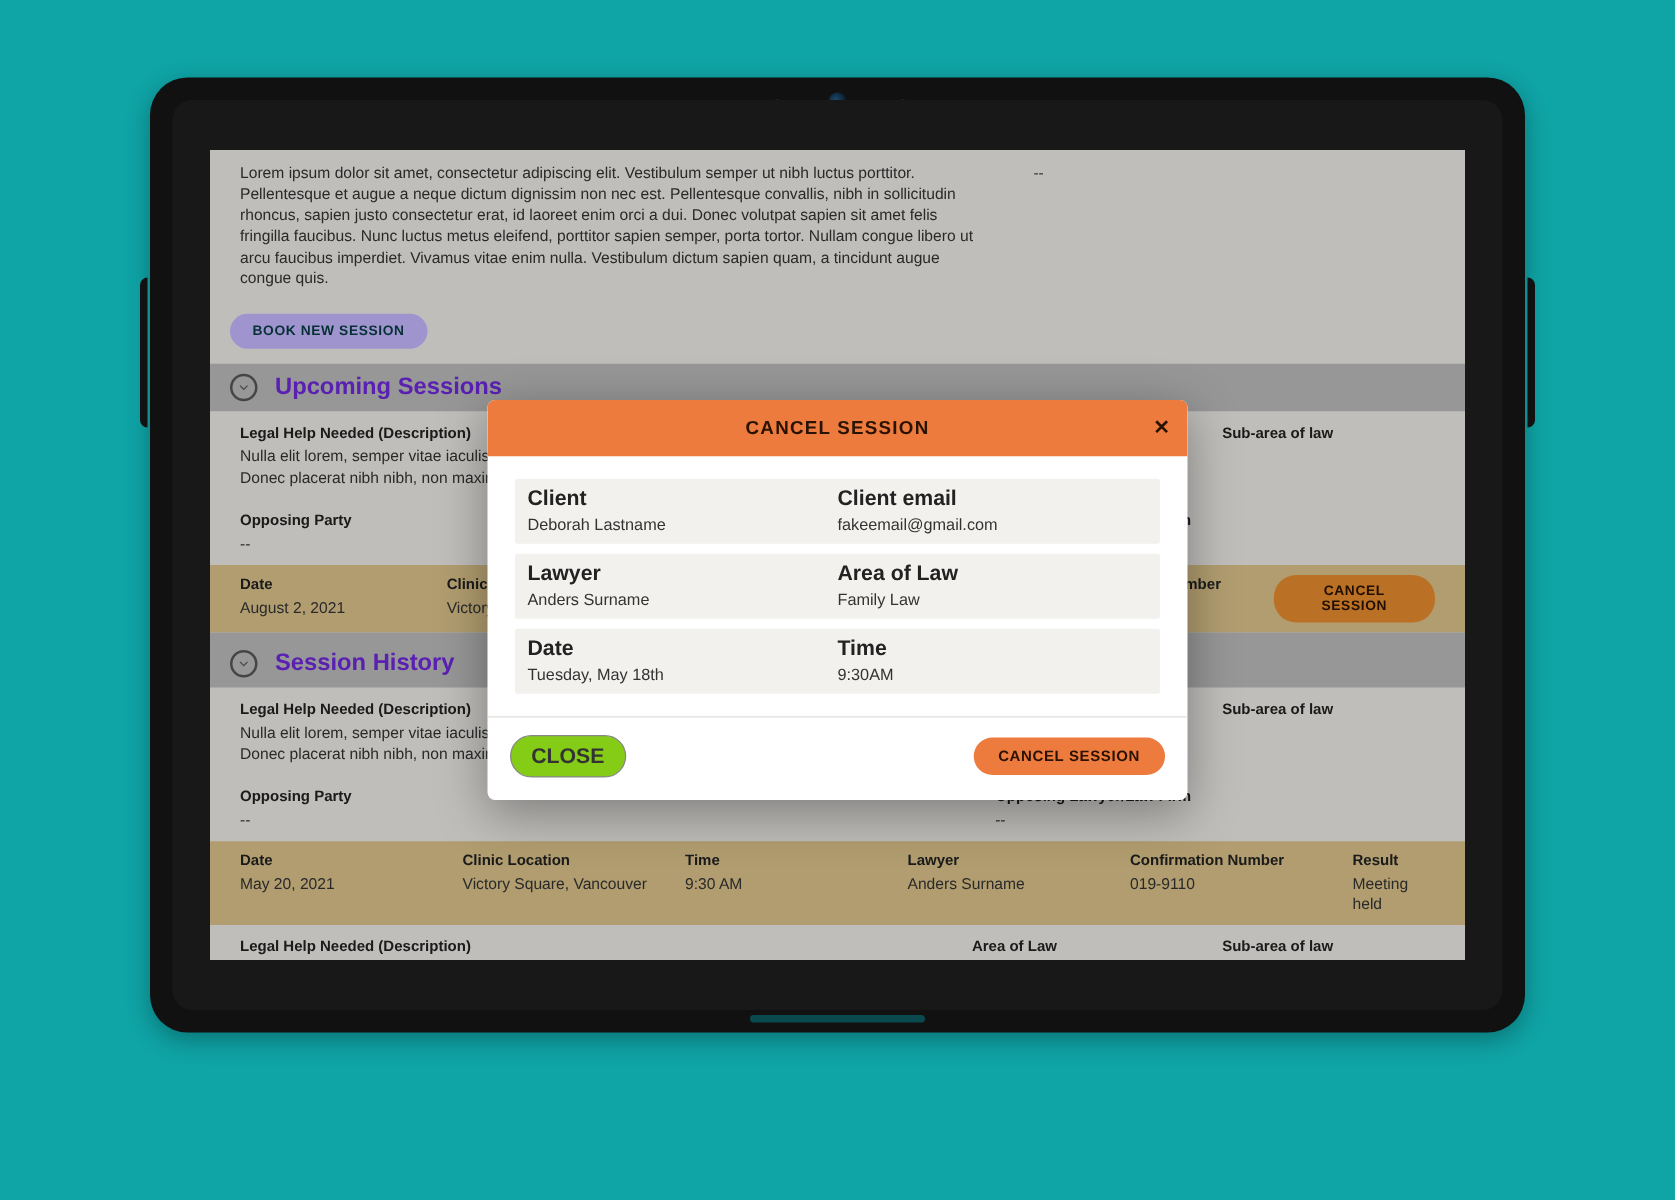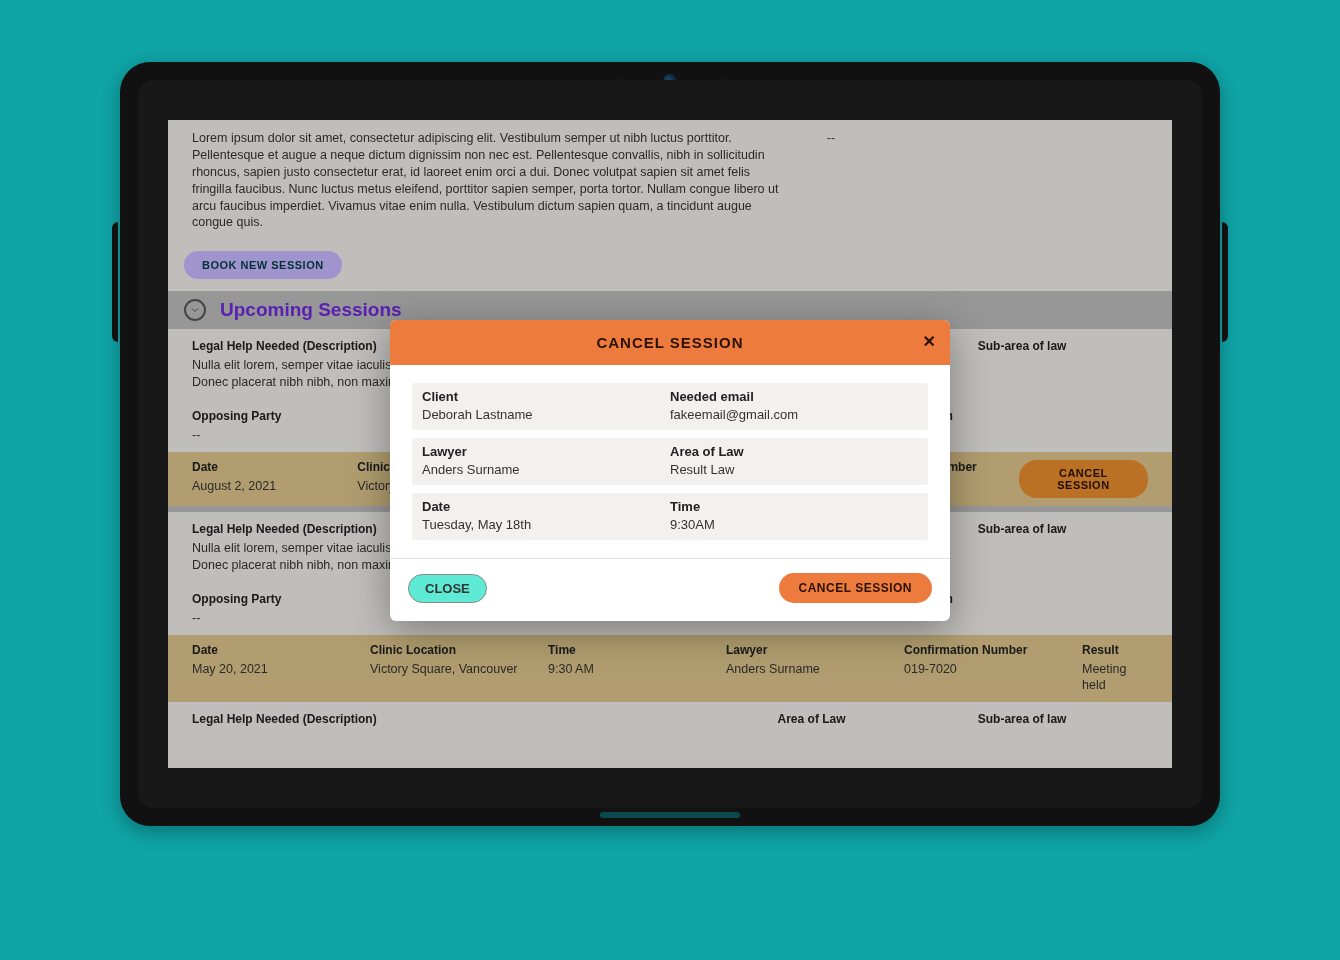--- a/index.html
+++ b/index.html
@@ -175,31 +175,31 @@
   }
   .modal-body { padding:18px 22px 10px; }
   .mrow {
     display:flex;
     background:#f3f1ee;
     border-radius:2px;
     padding:6px 10px 8px;
     margin-bottom:8px;
   }
   .mcell { flex:1; display:flex; flex-direction:column; gap:3px; }
-  .mlab { font-size:13px; font-weight:700; color:#222;}
+  .mlab { font-size:17px; font-weight:700; color:#222;}
   .mval { font-size:13px; color:#333;}
   .conf-note { text-align:center; font-size:12.5px; color:#333; padding:8px 0 4px;}
   .modal-ftr {
     border-top:1px solid #e2e0dc;
     padding:14px 18px 18px;
     display:flex; align-items:center; justify-content:space-between;
   }
   .close-pill {
-    background:#5eead4; border:1.5px solid #888; color:#333;
-    border-radius:20px; padding:6px 16px; font-size:13px; font-weight:600;
+    background:#84cc16; border:1.5px solid #888; color:#333;
+    border-radius:20px; padding:6px 16px; font-size:17px; font-weight:600;
   }
   .confirm-pill {
     background:#ed7b3e; border:none; color:#2a1200;
     border-radius:20px; padding:8px 20px; font-size:12px; font-weight:700; letter-spacing:.5px;
   }
   .home-indicator {
     position:absolute; bottom:8px; left:50%; transform:translateX(-50%);
     width:140px; height:6px; border-radius:4px; background:#0a4a4e;
   }
 </style>
@@ -275,20 +275,28 @@
           </div>
           <div class="tc tc-conf">
             <span class="lab">Confirmation Number</span>
           </div>
           <button class="cancel-btn">CANCEL SESSION</button>
         </div>
 
         <div class="divider"></div>
 
         
+        <div class="section-hdr">
+          <span class="chev">
+            <svg viewBox="0 0 24 24">
+                <polyline points="6 9 12 15 18 9"></polyline>
+              </svg>
+          </span>
+          <h2>Session History</h2>
+        </div>
 
         <div class="block">
           <div class="row">
             <div class="cell c-desc">
               <span class="lab">Legal Help Needed (Description)</span>
               <span class="val">Nulla elit lorem, semper vitae iaculis non, porta at nibh. Ut dignissim nec libero vel consectetur. Donec placerat nibh nibh, non maximus nunc interdum id.</span>
             </div>
             <div class="cell c-area">
               <span class="lab">Area of Law</span>
             </div>
@@ -322,21 +330,21 @@
           <div class="tc tc-time">
             <span class="lab">Time</span>
             <span class="val">9:30 AM</span>
           </div>
           <div class="tc tc-law">
             <span class="lab">Lawyer</span>
             <span class="val">Anders Surname</span>
           </div>
           <div class="tc tc-conf">
             <span class="lab">Confirmation Number</span>
-            <span class="val">019-7020</span>
+            <span class="val">019-9110</span>
           </div>
           <div class="tc tc-res">
             <span class="lab">Result</span>
             <span class="val">Meeting held</span>
           </div>
         </div>
 
         <div class="block">
           <div class="row">
             <div class="cell c-desc">
@@ -363,32 +371,32 @@
           <h3>CANCEL SESSION</h3>
           <button class="modal-close">✕</button>
         </div>
         <div class="modal-body">
           <div class="mrow">
             <div class="mcell">
               <span class="mlab">Client</span>
               <span class="mval">Deborah Lastname</span>
             </div>
             <div class="mcell">
-              <span class="mlab">Needed email</span>
+              <span class="mlab">Client email</span>
               <span class="mval">fakeemail@gmail.com</span>
             </div>
           </div>
           <div class="mrow">
             <div class="mcell">
               <span class="mlab">Lawyer</span>
               <span class="mval">Anders Surname</span>
             </div>
             <div class="mcell">
               <span class="mlab">Area of Law</span>
-              <span class="mval">Result Law</span>
+              <span class="mval">Family Law</span>
             </div>
           </div>
           <div class="mrow">
             <div class="mcell">
               <span class="mlab">Date</span>
               <span class="mval">Tuesday, May 18th</span>
             </div>
             <div class="mcell">
               <span class="mlab">Time</span>
               <span class="mval">9:30AM</span>

